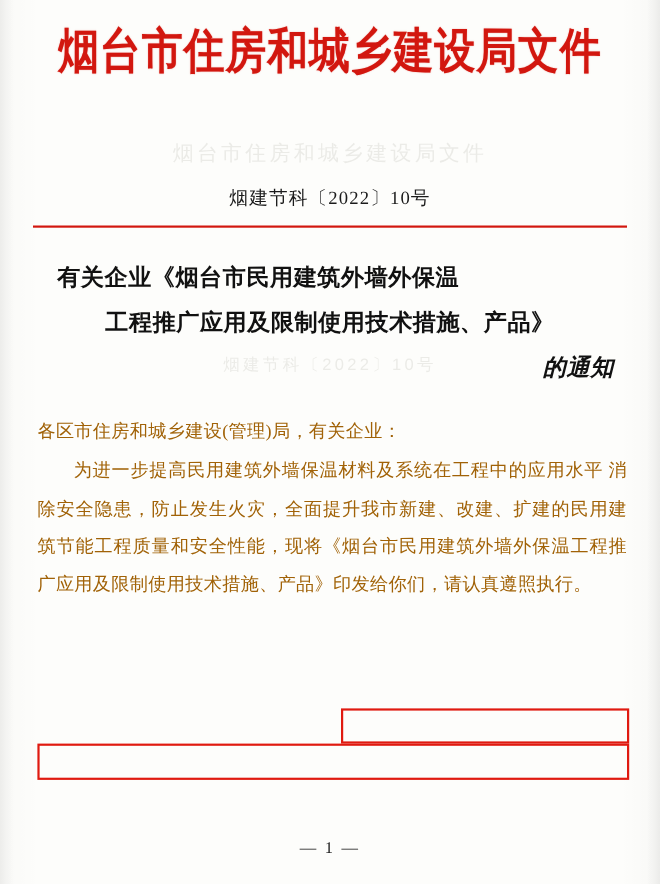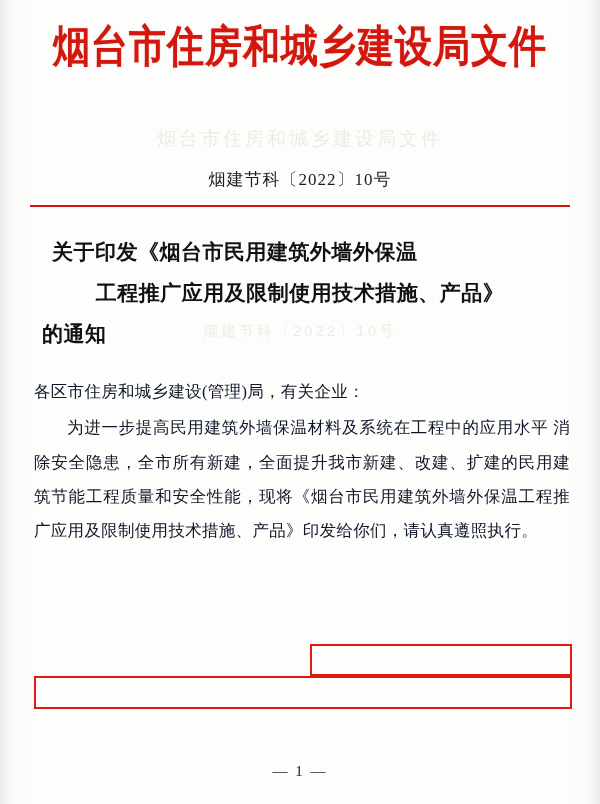--- a/index.html
+++ b/index.html
@@ -88,27 +88,27 @@
     font-weight: bold;
     line-height: 1.95;
     letter-spacing: 0.5px;
   }
   .title-line {
     display: block;
     white-space: nowrap;
   }
   .title-line.l1 { text-align: left; padding-left: 10px; }
   .title-line.l2 { text-align: center; padding-left: 0px; }
-  .title-line.l3 { text-align: left; }
+  .title-line.l3 { text-align: right; font-style: italic; }
   .body-block {
     position: absolute;
     top: 375px;
     left: 34px;
     right: 30px;
-    color: #0f172a;
+    color: #a16207;
     font-size: 16.5px;
     line-height: 2.08;
     letter-spacing: 0.3px;
     text-align: justify;
   }
   .para {
     margin: 0 0 2px 0;
   }
   .para.indent {
     text-indent: 2em;
@@ -170,28 +170,28 @@
 
   <div class="masthead">
     <span class="masthead-title">烟台市住房和城乡建设局文件</span>
   </div>
 
   <div class="doc-number">烟建节科〔2022〕10号</div>
 
   <div class="red-rule"></div>
 
   <div class="title-block">
-    <span class="title-line l1">关于印发《烟台市民用建筑外墙外保温</span>
+    <span class="title-line l1">有关企业《烟台市民用建筑外墙外保温</span>
     <span class="title-line l2">工程推广应用及限制使用技术措施、产品》</span>
     <span class="title-line l3">的通知</span>
   </div>
 
   <div class="body-block">
     <p class="para">各区市住房和城乡建设(管理)局，有关企业：</p>
-    <p class="para indent">为进一步提高民用建筑外墙保温材料及系统在工程中的应用水平  消除安全隐患，全市所有新建，全面提升我市新建、改建、扩建的民用建筑节能工程质量和安全性能，现将《烟台市民用建筑外墙外保温工程推广应用及限制使用技术措施、产品》印发给你们，请认真遵照执行。</p>
+    <p class="para indent">为进一步提高民用建筑外墙保温材料及系统在工程中的应用水平  消除安全隐患，防止发生火灾，全面提升我市新建、改建、扩建的民用建筑节能工程质量和安全性能，现将《烟台市民用建筑外墙外保温工程推广应用及限制使用技术措施、产品》印发给你们，请认真遵照执行。</p>
   </div>
 
   <div class="highlight-wrap">
     <div class="hl-box a"></div>
     <div class="hl-box b"></div>
   </div>
 
   <div class="page-number">— 1 —</div>
 
 </div>

